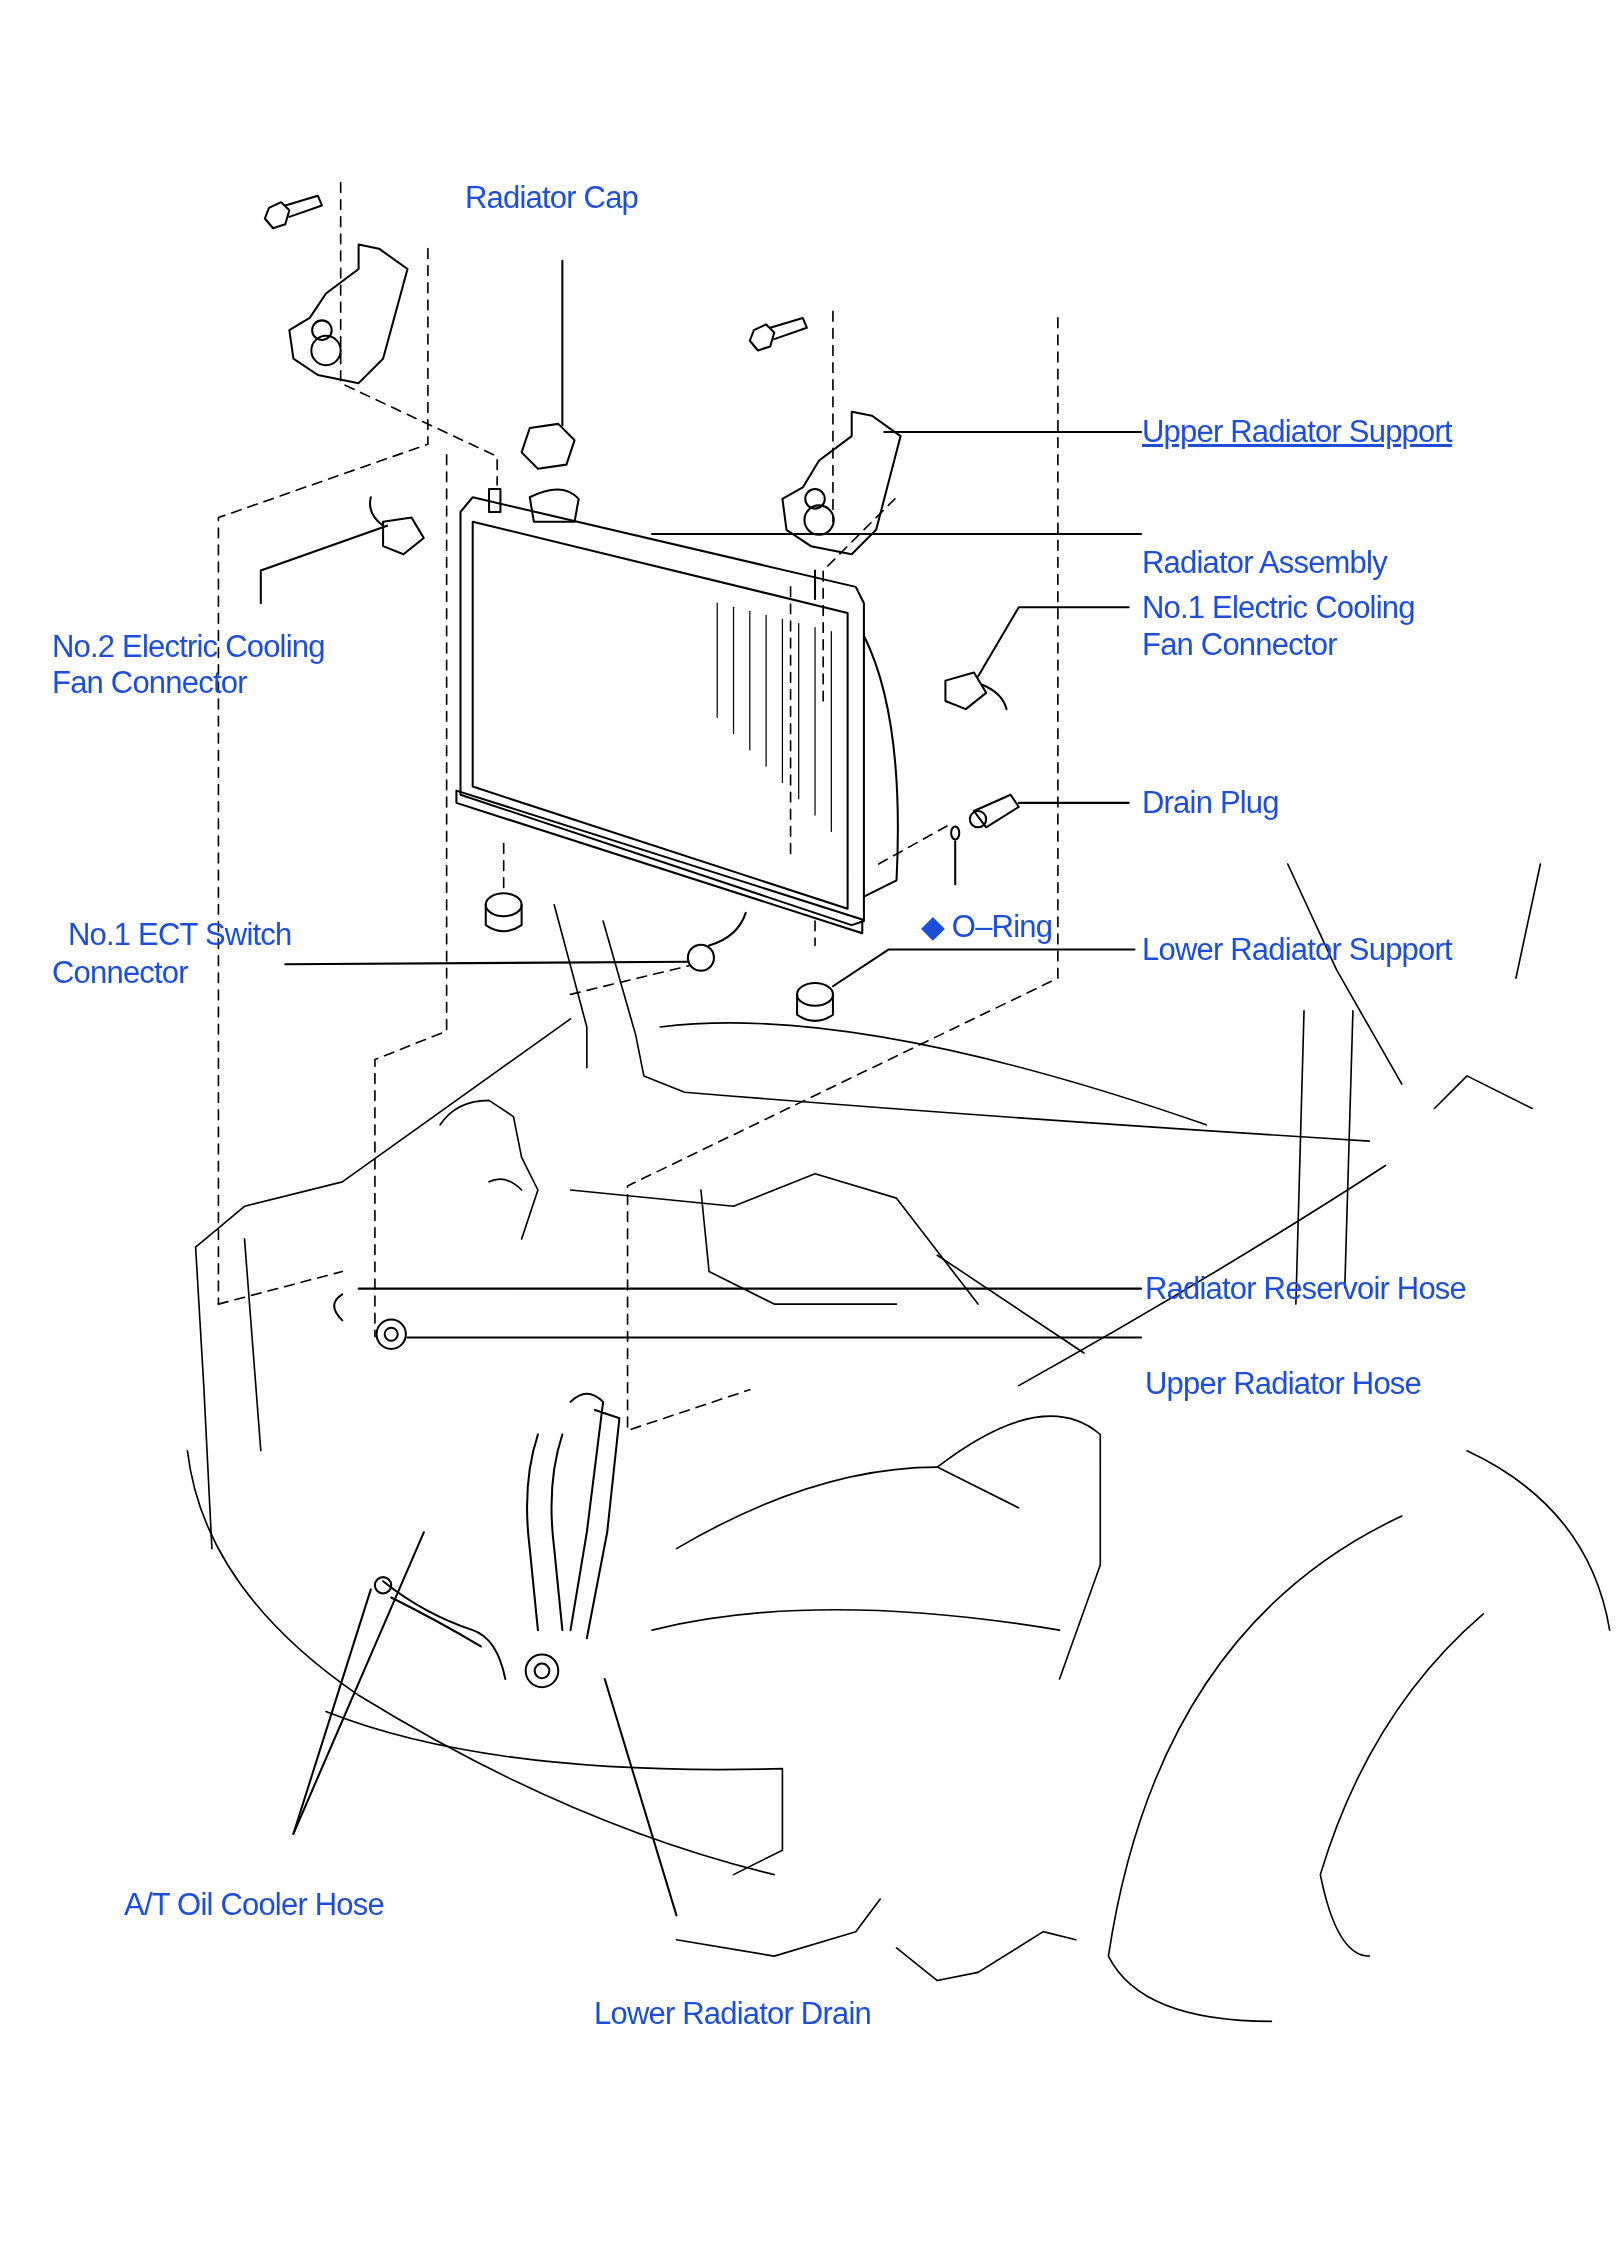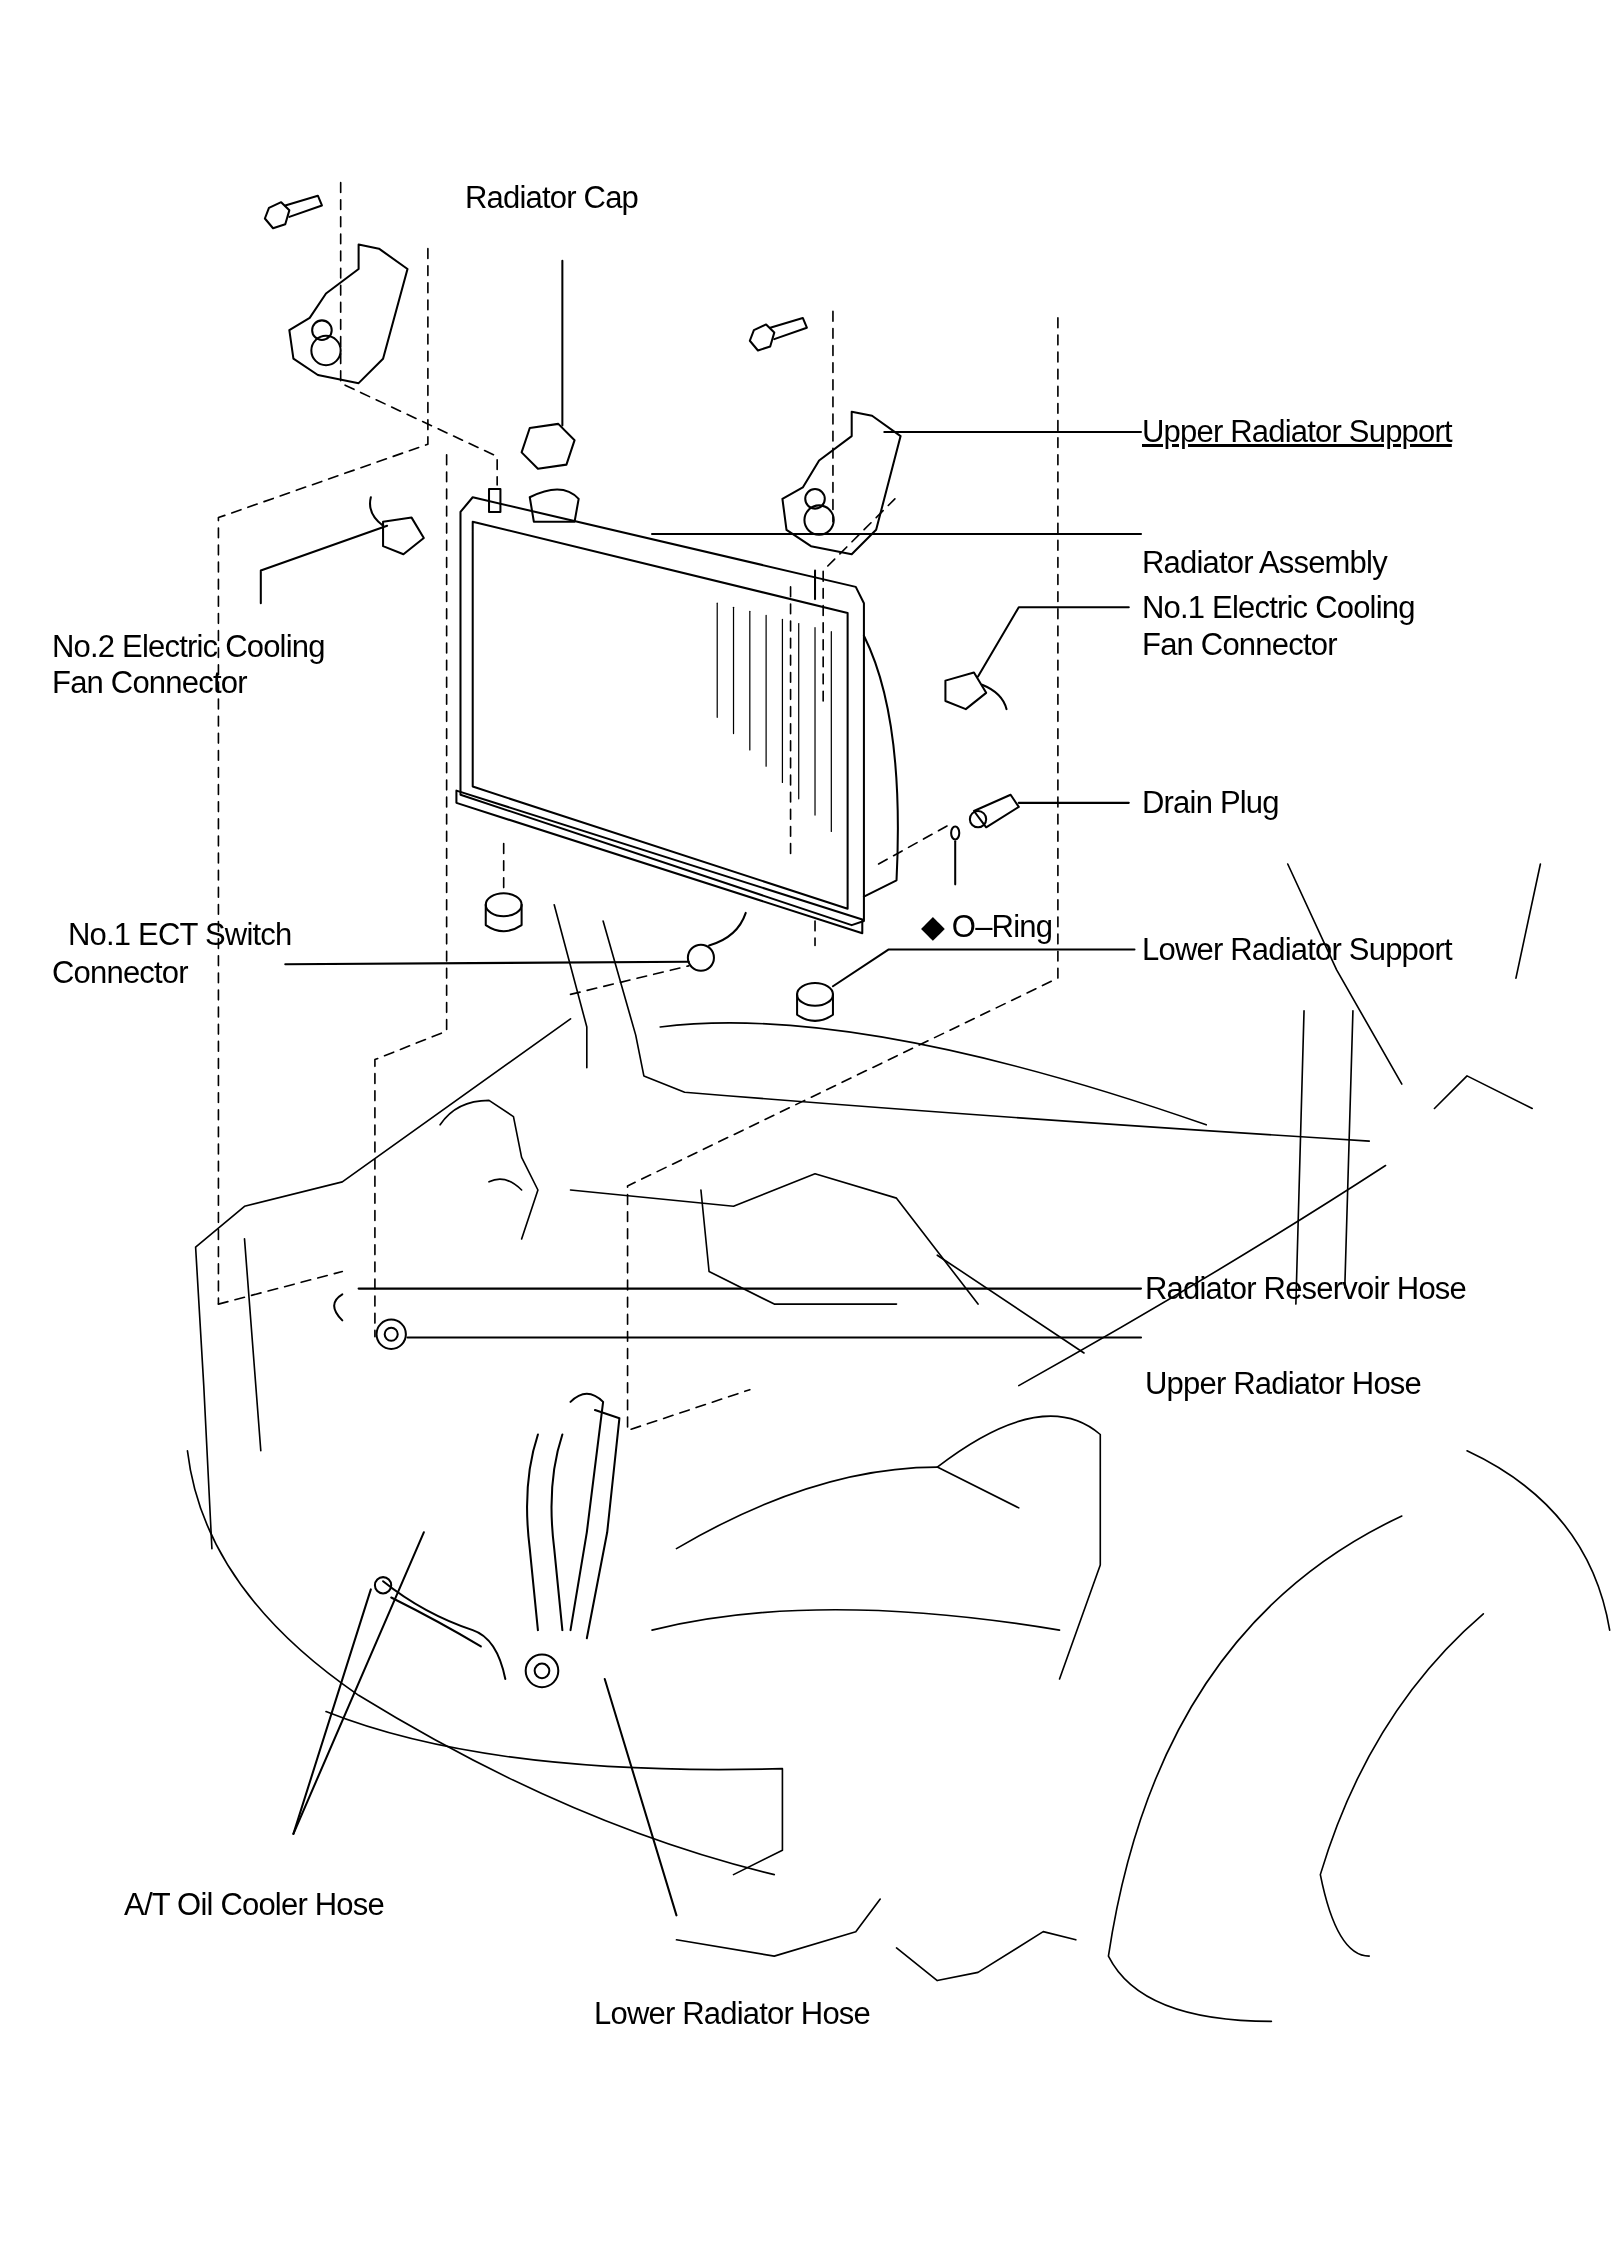--- a/index.html
+++ b/index.html
@@ -1,18 +1,18 @@
 <!DOCTYPE html>
 <html style="font-size:13px"><head>
 <meta charset="utf-8">
 <style>
   html, body { margin:0; padding:0; background:#ffffff; }
   body { width:1617px; height:2261px; position:relative; overflow:hidden; font-family:"Liberation Sans", sans-serif; }
   svg.art { position:absolute; left:0; top:0; }
-  .lbl { position:absolute; font-family:"Liberation Sans", sans-serif; font-size:31px; color:#000000; line-height:37px; white-space:nowrap; letter-spacing:-0.8px; }
+  .lbl { position:absolute; font-family:"Liberation Sans", sans-serif; font-size:31px; color:#1d4ed8; line-height:37px; white-space:nowrap; letter-spacing:-0.8px; }
 </style>
 </head>
 <body>
 
 <svg class="art" width="1617" height="2261" viewBox="0 0 1984 2774" fill="none" stroke="#000" stroke-width="2.5" stroke-linecap="round" stroke-linejoin="round">
 
   <g stroke-dasharray="12 9" stroke-width="2">
     <path d="M418,224 L418,470 L610,560 L610,595"></path>
     <path d="M525,305 L525,545 L268,635 L268,1600"></path>
     <path d="M548,558 L548,1265 L460,1300 L460,1640"></path>
@@ -169,14 +169,14 @@
 <div class="lbl" style="left:52px;top:628px;">No.2 Electric Cooling</div>
 <div class="lbl" style="left:52px;top:664px;">Fan Connector</div>
 <div class="lbl" style="left:1142px;top:784px;">Drain Plug</div>
 <div class="lbl" style="left:921px;top:884px;margin-top:24px;">◆ O–Ring</div>
 <div class="lbl" style="left:52px;top:916px;margin-left:16px;">No.1 ECT Switch</div>
 <div class="lbl" style="left:52px;top:954px;">Connector</div>
 <div class="lbl" style="left:1142px;top:931px;">Lower Radiator Support</div>
 <div class="lbl" style="left:1145px;top:1270px;">Radiator Reservoir Hose</div>
 <div class="lbl" style="left:1145px;top:1365px;">Upper Radiator Hose</div>
 <div class="lbl" style="left:124px;top:1886px;">A/T Oil Cooler Hose</div>
-<div class="lbl" style="left:594px;top:1995px;">Lower Radiator Hose</div>
+<div class="lbl" style="left:594px;top:1995px;">Lower Radiator Drain</div>
 
 
 </body></html>

